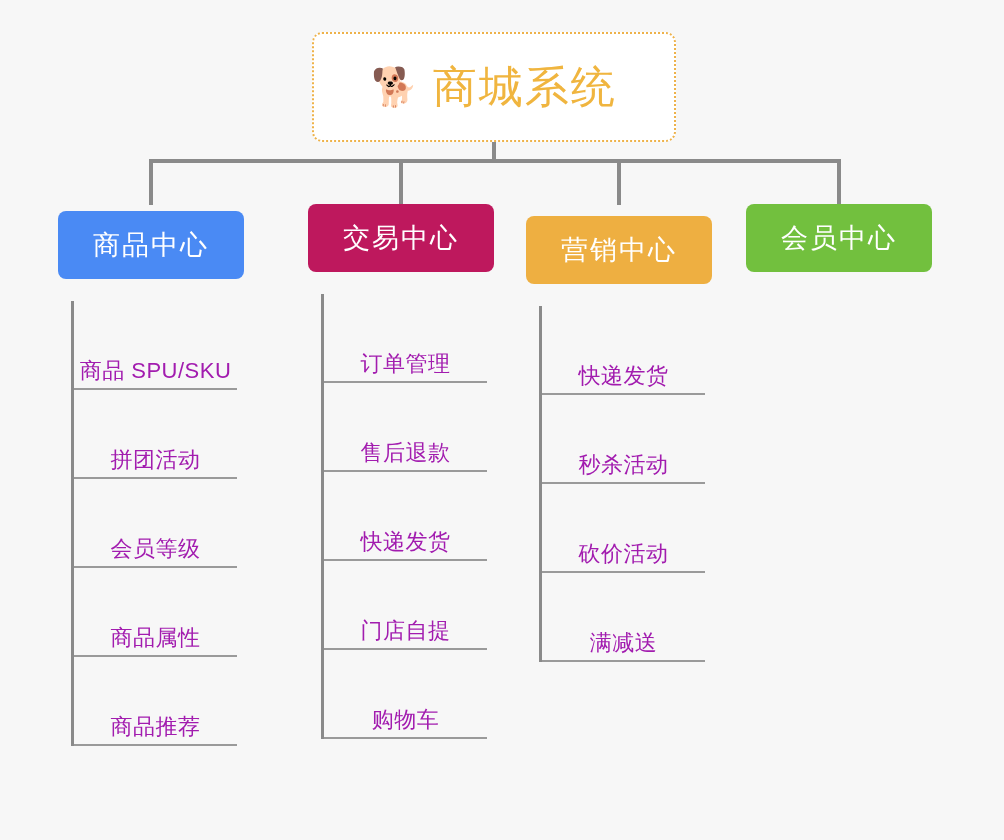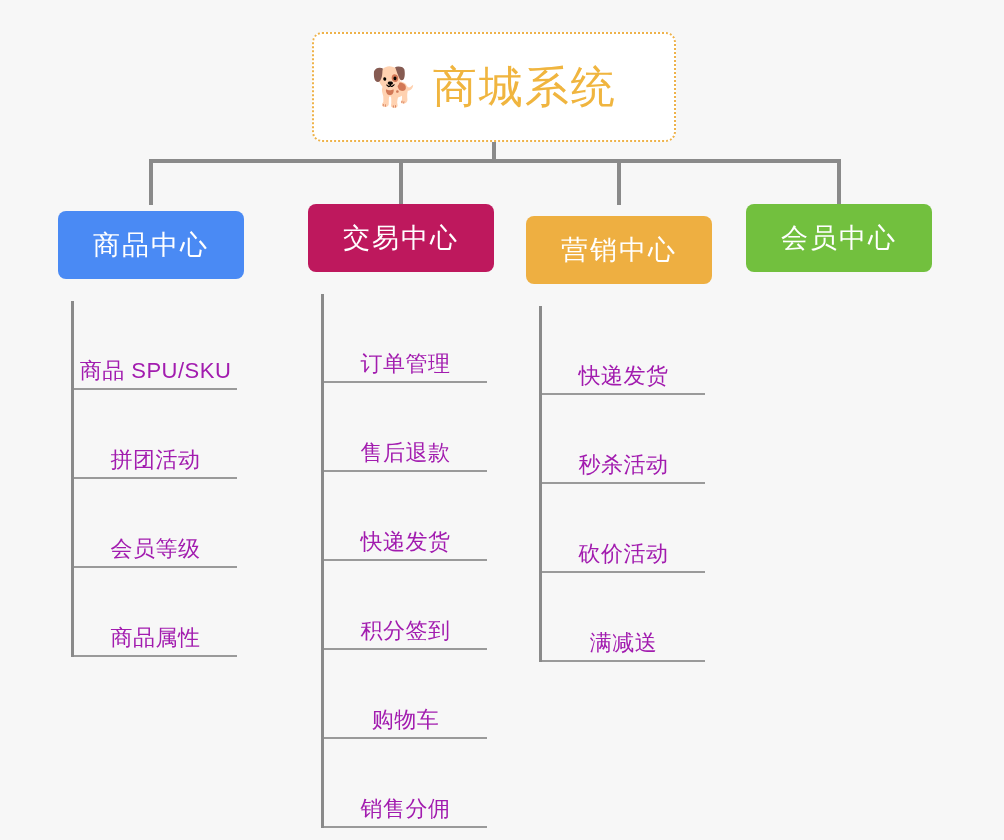--- a/index.html
+++ b/index.html
@@ -144,45 +144,45 @@
         </li>
       <li class="leaf-item">
           <span class="leaf-label">拼团活动</span>
         </li>
       <li class="leaf-item">
           <span class="leaf-label">会员等级</span>
         </li>
       <li class="leaf-item">
           <span class="leaf-label">商品属性</span>
         </li>
+      <li class="leaf-item">
+          <span class="leaf-label">商品推荐</span>
+        </li>
     </ul>
   </div>
 
   <div class="column col-2">
     <div class="cat-header" style="background:#be185d;">
       <span class="cat-header-label">交易中心</span>
     </div>
     <ul class="leaf-list">
       <li class="leaf-item">
           <span class="leaf-label">订单管理</span>
         </li>
       <li class="leaf-item">
           <span class="leaf-label">售后退款</span>
         </li>
       <li class="leaf-item">
           <span class="leaf-label">快递发货</span>
         </li>
       <li class="leaf-item">
-          <span class="leaf-label">积分签到</span>
+          <span class="leaf-label">门店自提</span>
         </li>
       <li class="leaf-item">
           <span class="leaf-label">购物车</span>
-        </li>
-      <li class="leaf-item">
-          <span class="leaf-label">销售分佣</span>
         </li>
     </ul>
   </div>
 
   <div class="column col-3">
     <div class="cat-header" style="background:#eeaf41;margin-top:12px;">
       <span class="cat-header-label">营销中心</span>
     </div>
     <ul class="leaf-list">
       <li class="leaf-item">

